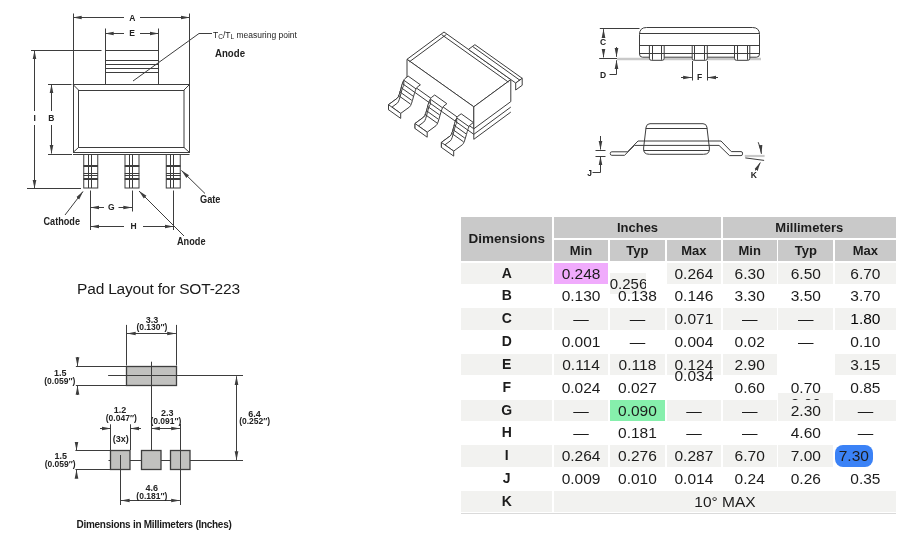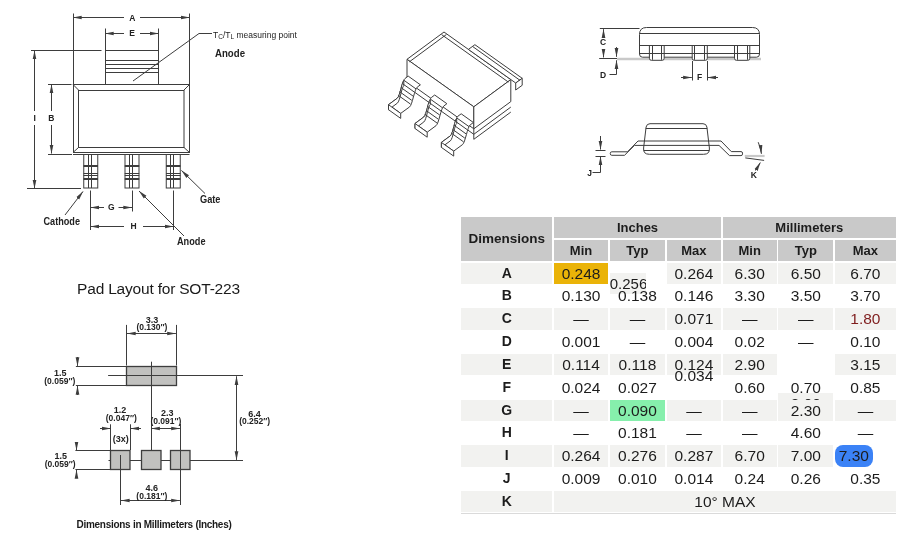--- a/index.html
+++ b/index.html
@@ -225,40 +225,40 @@
     <div class="c" style="left:461px;top:217px;width:91.4px;height:43.9px;line-height:43.9px;background:#c9c9c9;font-size:13.5px;font-weight:bold;color:#1c1c1c;">Dimensions</div>
     <div class="c" style="left:554px;top:217px;width:167.0px;height:21.3px;line-height:21.3px;background:#c9c9c9;font-size:13px;font-weight:bold;color:#1c1c1c;">Inches</div>
     <div class="c" style="left:722.6px;top:217px;width:173.4px;height:21.3px;line-height:21.3px;background:#c9c9c9;font-size:13px;font-weight:bold;color:#1c1c1c;">Millimeters</div>
     <div class="c" style="left:554px;top:239.8px;width:54.1px;height:21.1px;line-height:21.1px;background:#c9c9c9;font-size:13px;font-weight:bold;color:#1c1c1c;">Min</div>
     <div class="c" style="left:609.7px;top:239.8px;width:55.5px;height:21.1px;line-height:21.1px;background:#c9c9c9;font-size:13px;font-weight:bold;color:#1c1c1c;">Typ</div>
     <div class="c" style="left:666.8px;top:239.8px;width:54.2px;height:21.1px;line-height:21.1px;background:#c9c9c9;font-size:13px;font-weight:bold;color:#1c1c1c;">Max</div>
     <div class="c" style="left:722.6px;top:239.8px;width:54.2px;height:21.1px;line-height:21.1px;background:#c9c9c9;font-size:13px;font-weight:bold;color:#1c1c1c;">Min</div>
     <div class="c" style="left:778.4px;top:239.8px;width:54.8px;height:21.1px;line-height:21.1px;background:#c9c9c9;font-size:13px;font-weight:bold;color:#1c1c1c;">Typ</div>
     <div class="c" style="left:834.8px;top:239.8px;width:61.2px;height:21.1px;line-height:21.1px;background:#c9c9c9;font-size:13px;font-weight:bold;color:#1c1c1c;">Max</div>
     <div class="c" style="left:461px;top:262.6px;width:91.4px;height:21.3px;line-height:21.3px;background:#f2f2f0;font-size:14px;font-weight:bold;color:#1c1c1c;">A</div>
-    <div class="c" style="left:554px;top:262.6px;width:54.1px;height:21.3px;line-height:21.3px;background:#eab308;font-size:15.5px;font-weight:normal;color:#1c1c1c;">0.248</div>
+    <div class="c" style="left:554px;top:262.6px;width:54.1px;height:21.3px;line-height:21.3px;background:#f0abfc;font-size:15.5px;font-weight:normal;color:#1c1c1c;">0.248</div>
     <div class="c" style="left:609.7px;top:262.6px;width:36px;height:21.3px;line-height:21.3px;background:#f2f2f0;font-size:15px;font-weight:normal;color:#1c1c1c;margin-top:10px;">0.256</div>
     <div class="c" style="left:666.8px;top:262.6px;width:54.2px;height:21.3px;line-height:21.3px;background:#f2f2f0;font-size:15.5px;font-weight:normal;color:#1c1c1c;">0.264</div>
     <div class="c" style="left:722.6px;top:262.6px;width:54.2px;height:21.3px;line-height:21.3px;background:#f2f2f0;font-size:15.5px;font-weight:normal;color:#1c1c1c;">6.30</div>
     <div class="c" style="left:778.4px;top:262.6px;width:54.8px;height:21.3px;line-height:21.3px;background:#f2f2f0;font-size:15.5px;font-weight:normal;color:#1c1c1c;">6.50</div>
     <div class="c" style="left:834.8px;top:262.6px;width:61.2px;height:21.3px;line-height:21.3px;background:#f2f2f0;font-size:15.5px;font-weight:normal;color:#1c1c1c;">6.70</div>
     <div class="c" style="left:461px;top:285.43px;width:91.4px;height:21.3px;line-height:21.3px;font-size:14px;font-weight:bold;color:#1c1c1c;">B</div>
     <div class="c" style="left:554px;top:285.43px;width:54.1px;height:21.3px;line-height:21.3px;font-size:15.5px;font-weight:normal;color:#1c1c1c;">0.130</div>
     <div class="c" style="left:609.7px;top:285.43px;width:55.5px;height:21.3px;line-height:21.3px;font-size:15.5px;font-weight:normal;color:#1c1c1c;">0.138</div>
     <div class="c" style="left:666.8px;top:285.43px;width:54.2px;height:21.3px;line-height:21.3px;font-size:15.5px;font-weight:normal;color:#1c1c1c;">0.146</div>
     <div class="c" style="left:722.6px;top:285.43px;width:54.2px;height:21.3px;line-height:21.3px;font-size:15.5px;font-weight:normal;color:#1c1c1c;">3.30</div>
     <div class="c" style="left:778.4px;top:285.43px;width:54.8px;height:21.3px;line-height:21.3px;font-size:15.5px;font-weight:normal;color:#1c1c1c;">3.50</div>
     <div class="c" style="left:834.8px;top:285.43px;width:61.2px;height:21.3px;line-height:21.3px;font-size:15.5px;font-weight:normal;color:#1c1c1c;">3.70</div>
     <div class="c" style="left:461px;top:308.26px;width:91.4px;height:21.3px;line-height:21.3px;background:#f2f2f0;font-size:14px;font-weight:bold;color:#1c1c1c;">C</div>
     <div class="c" style="left:554px;top:308.26px;width:54.1px;height:21.3px;line-height:21.3px;background:#f2f2f0;font-size:15.5px;font-weight:normal;color:#1c1c1c;">—</div>
     <div class="c" style="left:609.7px;top:308.26px;width:55.5px;height:21.3px;line-height:21.3px;background:#f2f2f0;font-size:15.5px;font-weight:normal;color:#1c1c1c;">—</div>
     <div class="c" style="left:666.8px;top:308.26px;width:54.2px;height:21.3px;line-height:21.3px;background:#f2f2f0;font-size:15.5px;font-weight:normal;color:#1c1c1c;">0.071</div>
     <div class="c" style="left:722.6px;top:308.26px;width:54.2px;height:21.3px;line-height:21.3px;background:#f2f2f0;font-size:15.5px;font-weight:normal;color:#1c1c1c;">—</div>
     <div class="c" style="left:778.4px;top:308.26px;width:54.8px;height:21.3px;line-height:21.3px;background:#f2f2f0;font-size:15.5px;font-weight:normal;color:#1c1c1c;">—</div>
-    <div class="c" style="left:834.8px;top:308.26px;width:61.2px;height:21.3px;line-height:21.3px;background:#f2f2f0;font-size:15.5px;font-weight:normal;color:#7f1d1d;">1.80</div>
+    <div class="c" style="left:834.8px;top:308.26px;width:61.2px;height:21.3px;line-height:21.3px;background:#f2f2f0;font-size:15.5px;font-weight:normal;color:#000000;">1.80</div>
     <div class="c" style="left:461px;top:331.09px;width:91.4px;height:21.3px;line-height:21.3px;font-size:14px;font-weight:bold;color:#1c1c1c;">D</div>
     <div class="c" style="left:554px;top:331.09px;width:54.1px;height:21.3px;line-height:21.3px;font-size:15.5px;font-weight:normal;color:#1c1c1c;">0.001</div>
     <div class="c" style="left:609.7px;top:331.09px;width:55.5px;height:21.3px;line-height:21.3px;font-size:15.5px;font-weight:normal;color:#1c1c1c;">—</div>
     <div class="c" style="left:666.8px;top:331.09px;width:54.2px;height:21.3px;line-height:21.3px;font-size:15.5px;font-weight:normal;color:#1c1c1c;">0.004</div>
     <div class="c" style="left:722.6px;top:331.09px;width:54.2px;height:21.3px;line-height:21.3px;font-size:15.5px;font-weight:normal;color:#1c1c1c;">0.02</div>
     <div class="c" style="left:778.4px;top:331.09px;width:54.8px;height:21.3px;line-height:21.3px;font-size:15.5px;font-weight:normal;color:#1c1c1c;">—</div>
     <div class="c" style="left:834.8px;top:331.09px;width:61.2px;height:21.3px;line-height:21.3px;font-size:15.5px;font-weight:normal;color:#1c1c1c;">0.10</div>
     <div class="c" style="left:461px;top:353.92px;width:91.4px;height:21.3px;line-height:21.3px;background:#f2f2f0;font-size:14px;font-weight:bold;color:#1c1c1c;">E</div>
     <div class="c" style="left:554px;top:353.92px;width:54.1px;height:21.3px;line-height:21.3px;background:#f2f2f0;font-size:15.5px;font-weight:normal;color:#1c1c1c;">0.114</div>
     <div class="c" style="left:609.7px;top:353.92px;width:55.5px;height:21.3px;line-height:21.3px;background:#f2f2f0;font-size:15.5px;font-weight:normal;color:#1c1c1c;">0.118</div>

